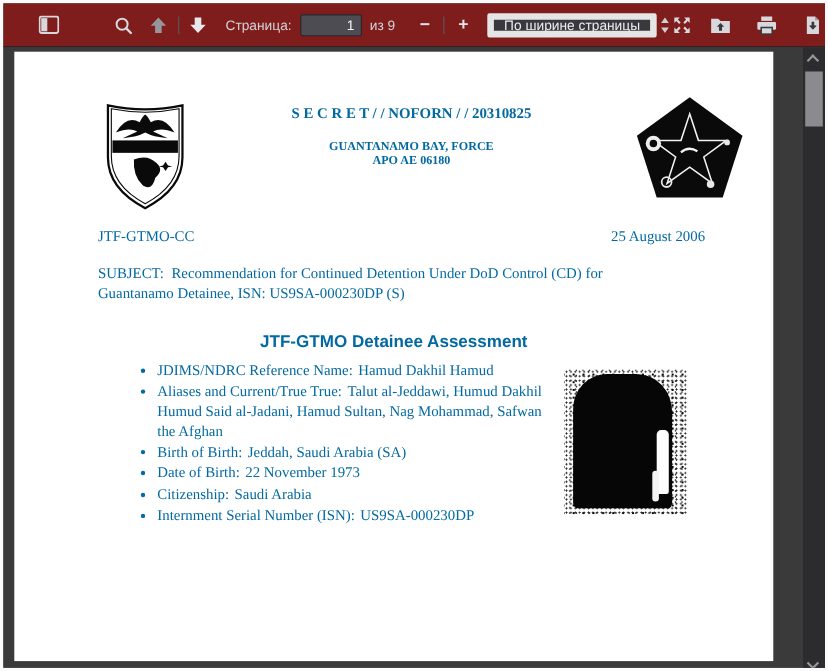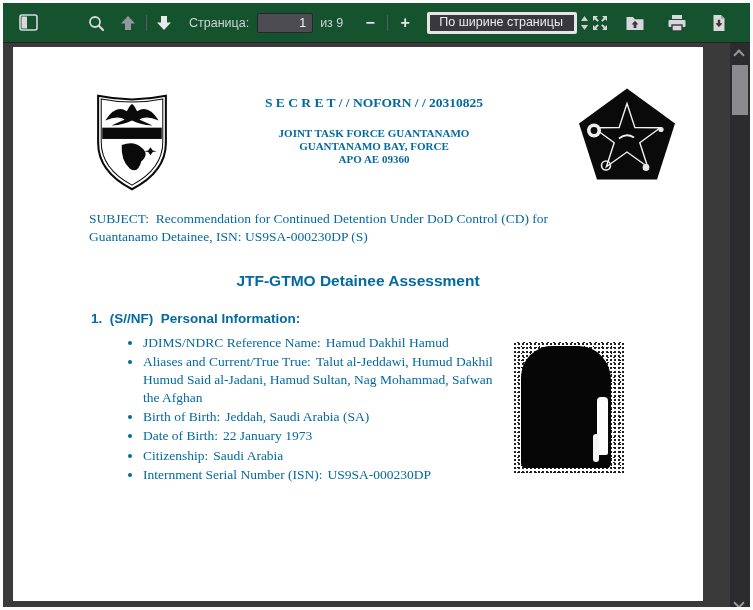--- a/index.html
+++ b/index.html
@@ -7,39 +7,39 @@
   .frame {
     width: 753px; height: 610px;
     border: 3px solid #fbfbfb;
     background: #3a3a3a;
     position: relative; overflow: hidden;
     box-shadow: 0 0 0 1px #c9c9c9;
   }
 
   
   .toolbar {
-    height: 40px; background: #14532d; border-bottom: 1px solid #232327;
-    display: flex; align-items: center; padding: 0 4px;
+    height: 40px; background: #7f1d1d; border-bottom: 1px solid #232327;
+    display: flex; align-items: center; padding: 0 20px;
     color: #d8d8dc; font-size: 12.5px;
   }
   .tbtn {
     width: 26px; height: 26px; display: flex; align-items: center; justify-content: center;
     background: transparent; border: none; border-radius: 2px; cursor: pointer; color: #d8d8dc;
     flex: 0 0 auto;
   }
   .tsep { width: 1px; height: 16px; background: #5a5a5f; flex: 0 0 auto; }
   .tlabel { color: #d2d2d6; flex: 0 0 auto; }
   .pageinput {
     width: 56px; height: 20px; background: #4c4c52; border: 1px solid #27272b;
     color: #f4f4f4; text-align: right; padding: 0 6px; font-size: 12.5px; border-radius: 2px;
     font-family: "Liberation Sans", sans-serif;
   }
   .zoomselect {
-    height: 22px; min-width: 150px; border: 3px solid #e5e5e5; background: #38383d;
-    color: #ececf0; display: flex; padding: 0 9px; border-radius: 2px;
+    height: 22px; min-width: 150px; border: 6px solid #e5e5e5; background: #38383d;
+    color: #ececf0; display: flex; align-items: center; padding: 0 9px; border-radius: 2px;
     cursor: pointer; flex: 0 0 auto;
   }
   .glyphbtn { font-size: 16px; font-weight: bold; color: #e4e4e8; }
 
   
   .viewer { position: relative; height: 570px; background: #3a3a3a; overflow: hidden; }
   .page {
     position: absolute; left: 10px; top: 4px; width: 690px; height: 554px;
     background: #ffffff; overflow: hidden; color: #0369a1;
     font-family: "Liberation Serif", serif; font-size: 13.5px;
@@ -224,61 +224,63 @@
             <rect x="9" y="37" width="58" height="11" fill="#0a0a0a"></rect>
             <path d="M28 54 Q40 49 48 57 Q55 63 47 70 Q44 82 36 77 Q27 69 28 54 Z" fill="#0a0a0a"></path>
             <path d="M52 60 l2.2 3.2 3.8 0.8 -3.8 0.8 -2.2 3.2 -2.2 -3.2 -3.8 -0.8 3.8 -0.8 Z" fill="#0a0a0a" transform="translate(4,-4)"></path>
             <path d="M24 58 l1.8 2.6 3 0.6 -3 0.6 -1.8 2.6 -1.8 -2.6 -3 -0.6 3 -0.6 Z" fill="#0a0a0a" transform="translate(14,2)"></path>
           </svg>
         </span>
 
         <div class="hdr-center">
           <div class="classif pre">S E C R E T / / NOFORN / / 20310825</div>
           <div class="org">
-            <span class="l1">JOINT TASK FORCE GUANTANAMO</span>
             <span class="l2">GUANTANAMO BAY, FORCE</span>
-            <span class="l3">APO AE 09360</span>
+            <span class="l3">APO AE 06180</span>
           </div>
         </div>
 
         <span style="margin-top:-8px">
           <svg width="100" height="106" viewBox="0 0 100 95">
             <polygon points="50,2 98,37 80,93 20,93 2,37" fill="#0a0a0a"></polygon>
             <polygon points="50,17 57.9,41.1 83.3,41.2 62.8,56.2 70.6,80.3 50,65.5 29.4,80.3 37.2,56.2 16.7,41.2 42.1,41.1" fill="none" stroke="#f2f2f2" stroke-width="1.4"></polygon>
             <circle cx="17" cy="44" r="7" fill="#ededed"></circle>
             <circle cx="17" cy="44" r="3.4" fill="#0a0a0a"></circle>
             <path d="M42 52 q7 -6 15 -1" fill="none" stroke="#f2f2f2" stroke-width="2"></path>
             <circle cx="29" cy="79" r="4.5" fill="none" stroke="#e8e8e8" stroke-width="1.6"></circle>
             <circle cx="69" cy="81" r="3.4" fill="#e8e8e8"></circle>
             <circle cx="84" cy="43" r="2.6" fill="#e8e8e8"></circle>
           </svg>
         </span>
       </div>
 
+      <div class="office-row">
+        <span>JTF-GTMO-CC</span>
+        <span>25 August 2006</span>
+      </div>
 
 
       <div class="subject pre">SUBJECT:  Recommendation for Continued Detention Under DoD Control (CD) for Guantanamo Detainee, ISN: US9SA-000230DP (S)</div>
 
       <div class="doc-title">JTF-GTMO Detainee Assessment</div>
 
-      <div class="sec-head pre">1.  (S//NF)  Personal Information:</div>
 
       <div class="bullets-row">
         <ul class="bullets">
           <li>
             <span class="b-label">JDIMS/NDRC Reference Name:</span><span class="b-value">Hamud Dakhil Hamud</span>
           </li>
           <li>
             <span class="b-label">Aliases and Current/True True:</span><span class="b-value">Talut al-Jeddawi,  Humud Dakhil Humud Said al-Jadani, Hamud Sultan, Nag Mohammad, Safwan the Afghan</span>
           </li>
           <li>
             <span class="b-label">Birth of Birth:</span><span class="b-value">Jeddah, Saudi Arabia (SA)</span>
           </li>
           <li>
-            <span class="b-label">Date of Birth:</span><span class="b-value">22 January 1973</span>
+            <span class="b-label">Date of Birth:</span><span class="b-value">22 November 1973</span>
           </li>
           <li>
             <span class="b-label">Citizenship:</span><span class="b-value">Saudi Arabia</span>
           </li>
           <li>
             <span class="b-label">Internment Serial Number (ISN):</span><span class="b-value">US9SA-000230DP</span>
           </li>
         </ul>
 
         <div class="photo">

